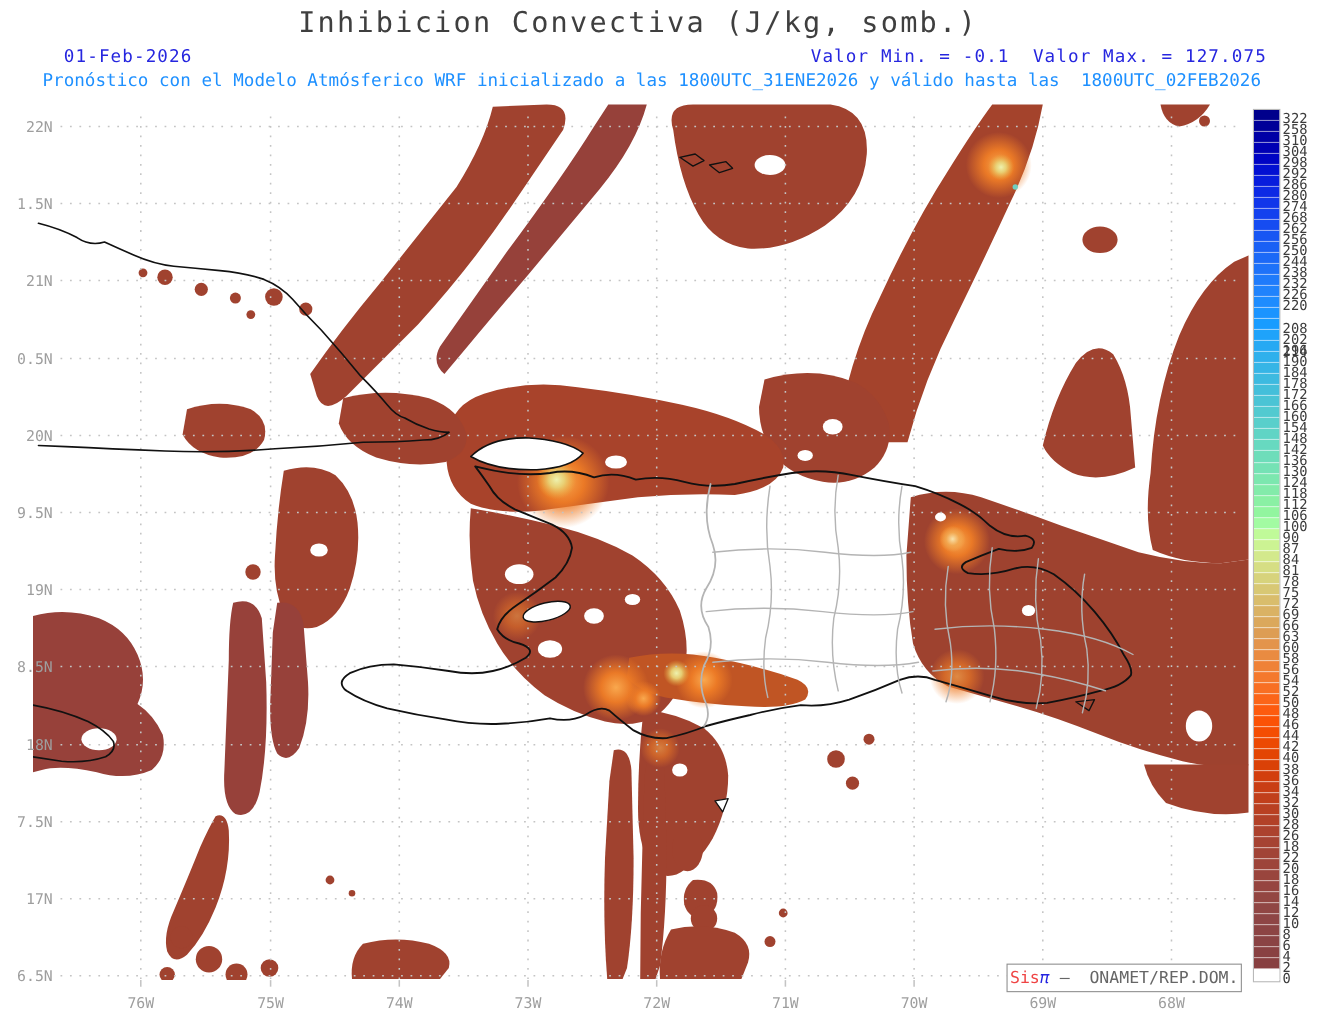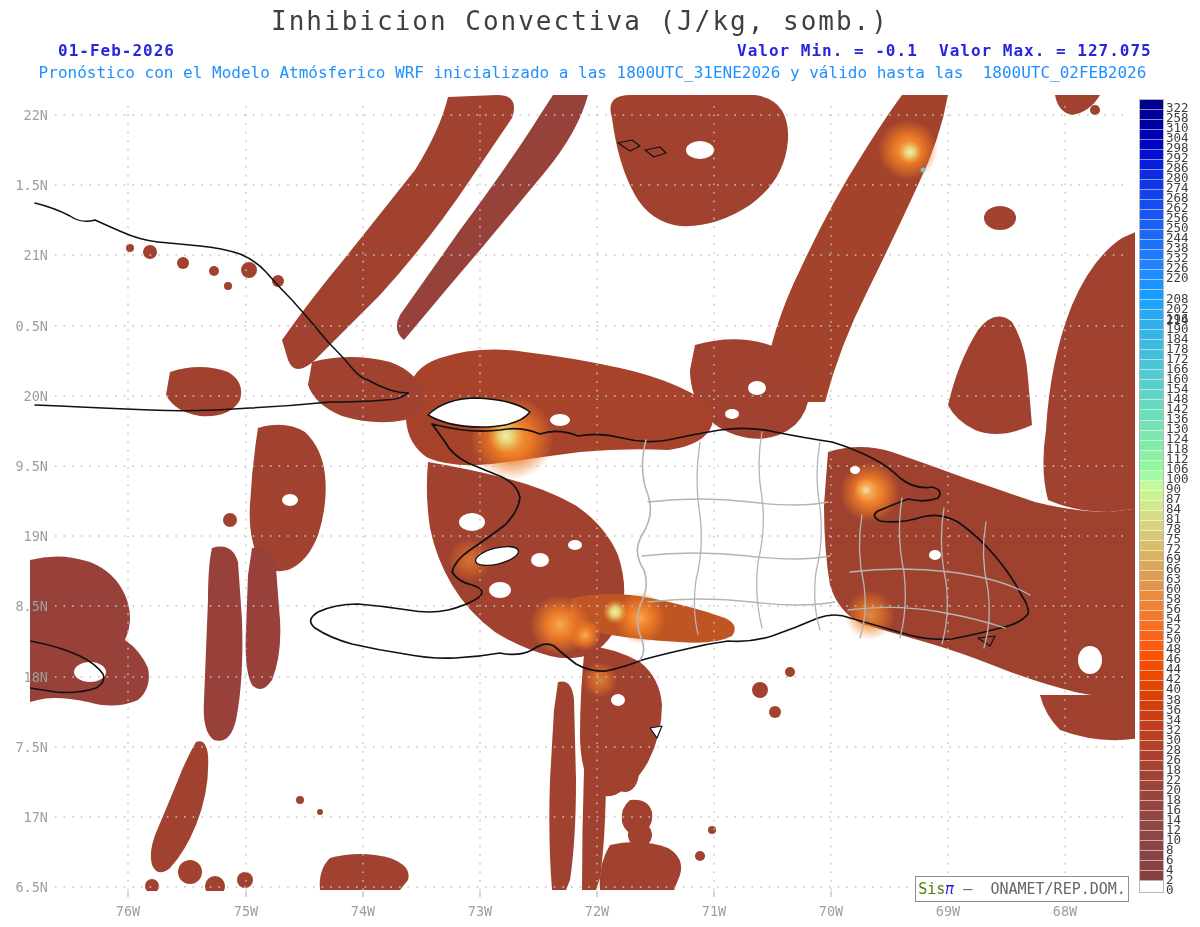--- a/index.html
+++ b/index.html
@@ -2,35 +2,35 @@
 <html><head>
 <meta charset="utf-8">
 <style>
   html,body{margin:0;padding:0;background:#ffffff;}
   .page{position:relative;width:1200px;height:927px;background:#ffffff;overflow:hidden;
         font-family:"DejaVu Sans Mono",monospace;}
   .title{position:absolute;top:6px;left:0;width:1160px;text-align:center;
          font-size:26px;letter-spacing:2px;color:#3f3f3f;white-space:pre;}
   .meta1{position:absolute;top:41px;left:0;width:1200px;height:20px;font-size:16px;
          letter-spacing:1px;color:#2626df;}
-  .meta1 span{position:absolute;white-space:pre;font-weight:bold;}
+  .meta1 span{position:absolute;white-space:pre;}
   .m-date{left:58px;}
   .m-time{left:288px;}
   .m-minmax{left:737px;}
   .meta2{position:absolute;top:63px;left:0;width:1185px;text-align:center;
          font-size:16px;color:#1e90ff;white-space:pre;}
   svg.map{position:absolute;left:0;top:0;}
   #cbar{position:absolute;left:1139px;top:99px;width:23px;height:792px;
         border:1px solid #b9b9b9;box-sizing:content-box;background:#fff;}
   .cb-cell{width:100%;box-sizing:border-box;border-bottom:1px solid rgba(255,255,255,.55);}
   #cbarlabels{position:absolute;left:1166px;top:99px;width:34px;height:792px;}
   .cb-label{position:absolute;left:0;font-size:12.5px;color:#3c3c3c;line-height:12px;white-space:pre;}
   .brand{position:absolute;left:915px;top:876px;width:212px;height:24px;background:#ffffff;
          border:1px solid #8f8f8f;text-align:center;font-size:15px;line-height:24px;white-space:pre;}
-  .brand .sis{color:#4d7c0f;}
+  .brand .sis{color:#ef4444;}
   .brand .pi{color:#2424e0;font-style:italic;}
   .brand .rest{color:#666666;}
 </style>
 </head>
 <body>
 
 <div class="page">
 
   <div class="title">Inhibicion Convectiva (J/kg, somb.)</div>
 

